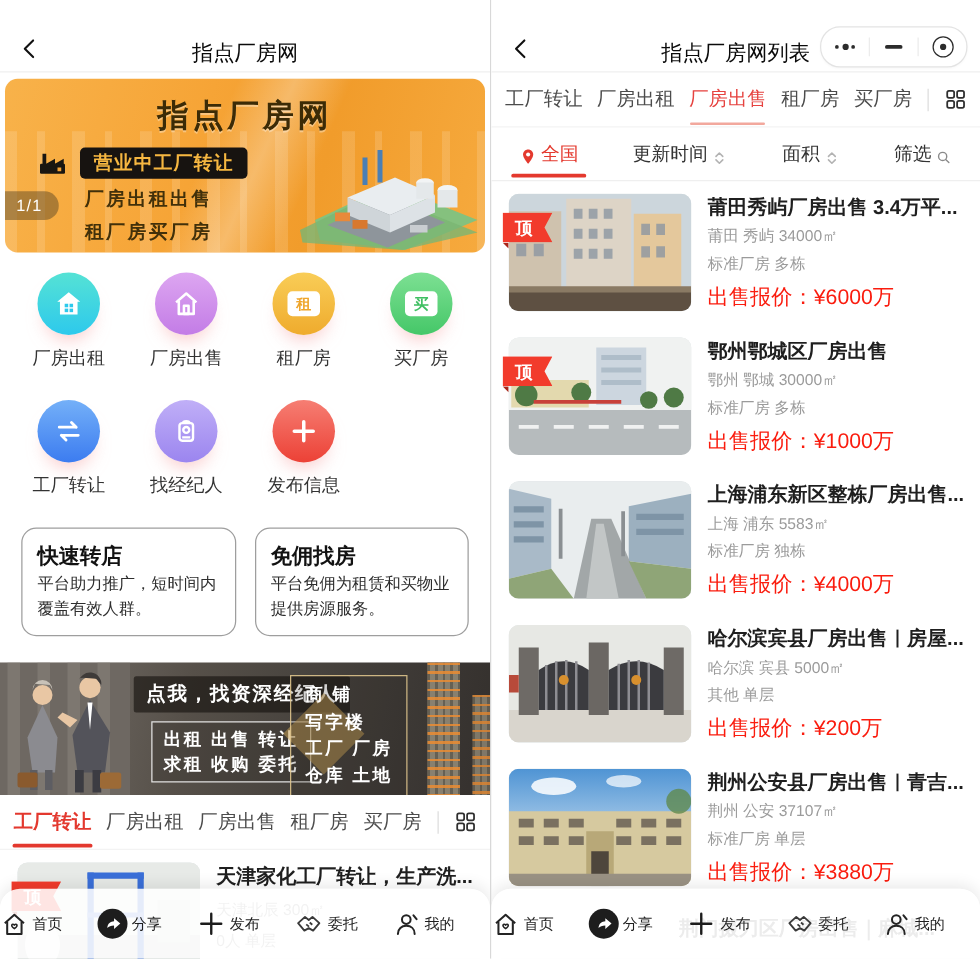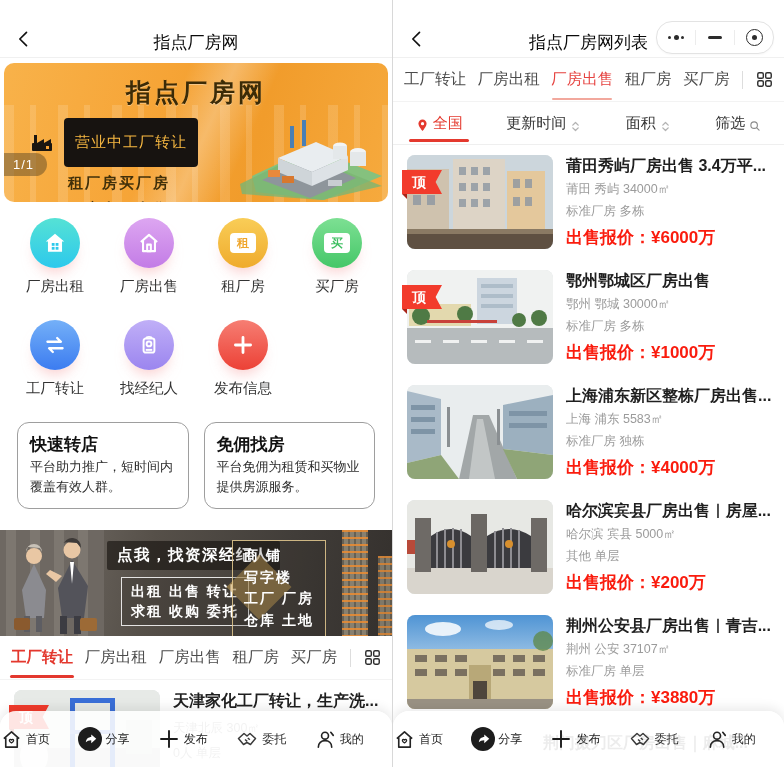--- a/index.html
+++ b/index.html
@@ -27,21 +27,21 @@
   
   .banner{position:relative;margin:5px 4px 0;height:139px;border-radius:10px;overflow:hidden;
           background:linear-gradient(105deg,#f8b24a 0%,#f6a436 40%,#f19c2b 65%,#f6aa3e 100%)}
   .banner::before{content:"";position:absolute;left:40%;top:-40%;width:22%;height:200%;
           background:linear-gradient(90deg,rgba(255,255,255,0),rgba(255,255,255,.28),rgba(255,255,255,0));transform:rotate(24deg)}
   .banner::after{content:"";position:absolute;left:0;right:0;bottom:0;height:70%;opacity:.14;
           background:repeating-linear-gradient(90deg,#fff 0 10px,transparent 10px 26px,#fff 26px 32px,transparent 32px 54px)}
   .bn-title{position:relative;z-index:2;text-align:center;margin-top:13px;font-size:25px;font-weight:bold;
             color:#3c2b06;letter-spacing:3px;text-shadow:0 1px 0 rgba(255,255,255,.35)}
   .bn-row{position:relative;z-index:2;display:flex;align-items:center;margin:9px 0 0 26px;gap:8px}
-  .bn-badge{background:#171310;color:#f6b741;font-weight:normal;font-size:15px;padding:15px 11px;border-radius:4px;letter-spacing:1px}
+  .bn-badge{background:#171310;color:#f6b741;font-weight:bold;font-size:15px;padding:3px 11px;border-radius:4px;letter-spacing:1px}
   .bn-sub{position:relative;z-index:2;margin:7px 0 0 64px;font-size:15px;font-weight:bold;color:#41300a;letter-spacing:2px}
   .bn-pager{position:absolute;z-index:3;left:0;bottom:26px;background:rgba(96,74,38,.5);color:#fff;
             font-size:13px;padding:4px 13px 4px 9px;border-radius:0 14px 14px 0;letter-spacing:1px}
   .bn-factory{position:absolute;right:4px;bottom:2px;z-index:2}
 
   
   .grid{display:grid;grid-template-columns:repeat(4,1fr);row-gap:24px;padding:16px 8px 0;justify-items:center}
   .gi{display:flex;flex-direction:column;align-items:center;cursor:pointer}
   .gi-c{width:50px;height:50px;border-radius:50%;display:flex;align-items:center;justify-content:center;
         box-shadow:0 10px 14px -6px rgba(246,164,164,.55)}
@@ -101,21 +101,21 @@
   .photo{position:relative;width:146px;height:94px;flex-shrink:0}
   .photo .img{position:absolute;inset:0;border-radius:8px;overflow:hidden;background:#dde2e4}
   .ribbon{position:absolute;left:-5px;top:15px;z-index:3;background:#f23b2c;color:#fff;font-weight:bold;
           font-size:14px;line-height:1;padding:5px 16px 5px 10px;
           clip-path:polygon(0 0,100% 0,84% 50%,100% 100%,0 100%)}
   .fold{position:absolute;left:-5px;top:39px;width:5px;height:5px;background:#a92619;z-index:2;
         clip-path:polygon(0 0,100% 0,100% 100%)}
   .info{margin-left:13px;flex:1;min-width:0;display:flex;flex-direction:column}
   .i-title{font-size:16px;font-weight:bold;color:#1f1f1f;white-space:nowrap;overflow:hidden;text-overflow:ellipsis;margin-top:1px}
   .i-meta{font-size:12.5px;color:#9b9b9b;margin-top:8px;white-space:nowrap;overflow:hidden}
-  .i-price{font-size:17px;font-weight:bold;color:#fa1c0e;margin-top:9px;white-space:nowrap}
+  .i-price{font-size:17px;font-weight:normal;color:#fa1c0e;margin-top:9px;white-space:nowrap}
   .partial-title{position:absolute;left:150px;right:10px;font-size:16px;font-weight:bold;color:#6b6b6b;
                  white-space:nowrap;overflow:hidden;z-index:1}
 
   
   .tabbar{position:absolute;left:0;right:0;bottom:0;height:56px;z-index:10;
           background:rgba(255,255,255,.87);border-radius:16px 16px 0 0;
           box-shadow:0 -3px 12px rgba(0,0,0,.09);display:flex;align-items:center}
   .tb{flex:1;display:flex;flex-direction:row;align-items:center;gap:3px;cursor:pointer}
   .tb-label{font-size:12px;color:#1f1f1f}
   .share-c{width:24px;height:24px;border-radius:50%;background:#1d1d1d;display:flex;align-items:center;justify-content:center}
@@ -232,22 +232,22 @@
         <svg width="26" height="20" viewBox="0 0 26 20">
             <g fill="#1a1611">
               <rect x="2" y="10" width="20" height="8" rx="1"></rect>
               <rect x="4" y="2" width="3" height="9"></rect>
               <path d="M7 10 L14 6 V10 L21 6 V12 H7 Z"></path>
               <rect x="16" y="13" width="3" height="3" fill="#f6a436"></rect>
             </g>
           </svg>
         <span class="bn-badge">营业中工厂转让</span>
       </div>
+      <div class="bn-sub">厂房出租出售</div>
       <div class="bn-sub">租厂房买厂房</div>
-      <div class="bn-sub">厂房出租出售</div>
       <div class="bn-pager">1/1</div>
       <svg class="bn-factory" width="152" height="86" viewBox="0 0 152 86">
         <polygon points="20,62 80,34 150,62 92,86 24,78" fill="#85c17e"></polygon>
         <polygon points="8,70 70,40 150,72 90,86 10,80" fill="#7ab573" opacity=".8"></polygon>
         <polygon points="30,66 78,44 124,64 78,84" fill="#8e959b"></polygon>
         <polygon points="46,44 84,28 116,42 80,58" fill="#e9edf0"></polygon>
         <polygon points="46,44 46,58 80,72 80,58" fill="#cfd5d9"></polygon>
         <polygon points="80,58 80,72 116,56 116,42" fill="#dde2e6"></polygon>
         <ellipse cx="126" cy="38" rx="8" ry="4" fill="#f2f4f5"></ellipse>
           <rect x="118" y="38" width="16" height="14" fill="#e4e8ea"></rect>

